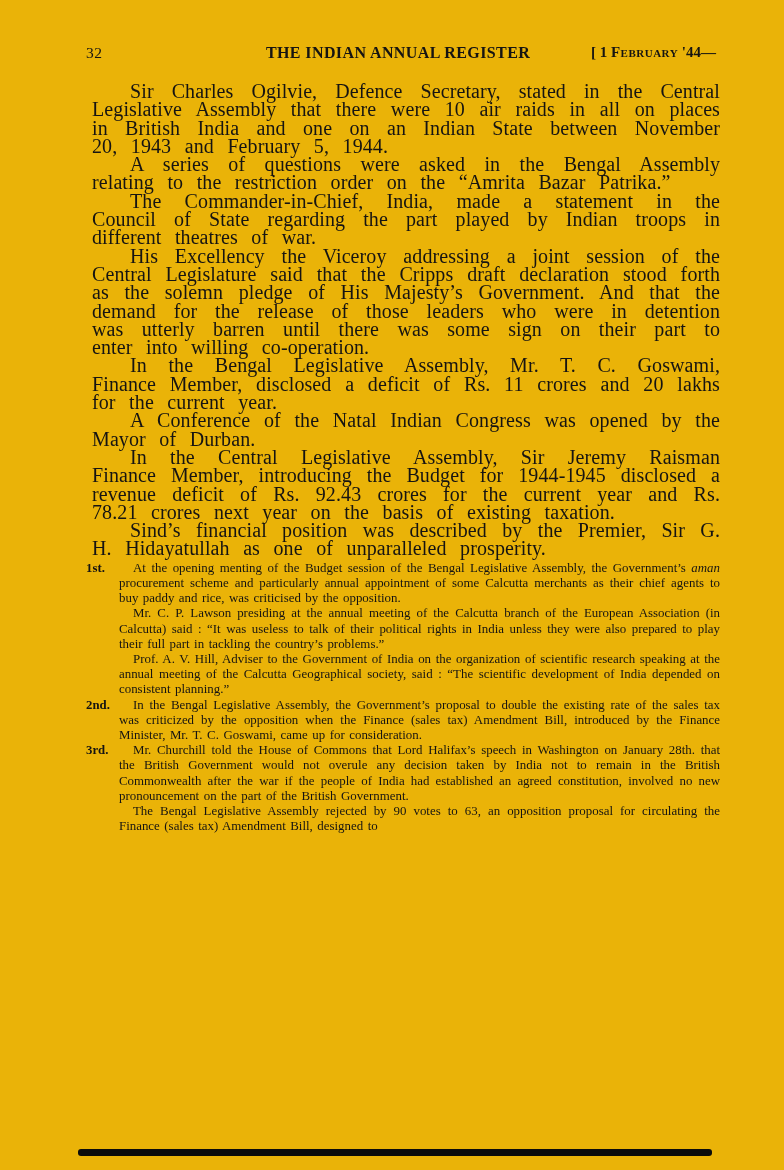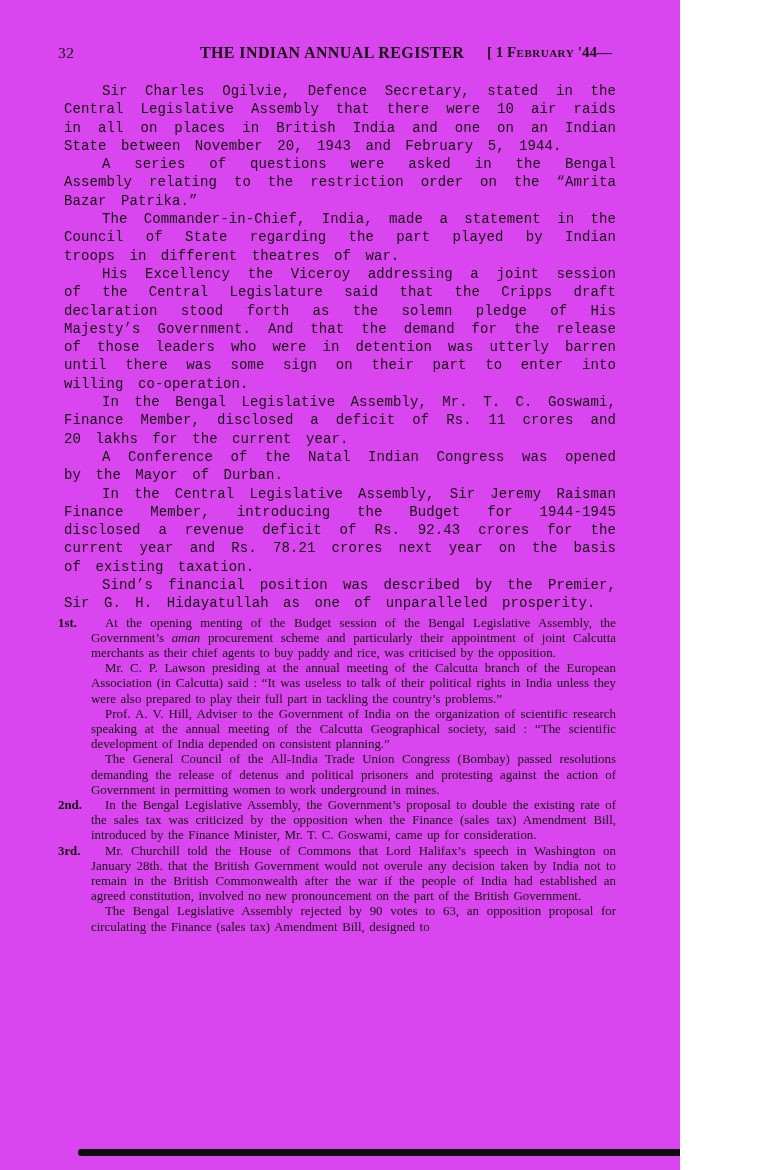--- a/index.html
+++ b/index.html
@@ -4,24 +4,24 @@
 <style>
   html, body { margin: 0; padding: 0; }
   body {
     width: 784px; height: 1170px;
     background: #ffffff;
     font-family: "Liberation Serif", "DejaVu Serif", serif;
     color: #161412;
   }
   .page {
     position: relative;
-    width: 680px; height: 1170px;
-    background: #d946ef;
+    width: 784px; height: 1170px;
+    background: #eab308;
     box-sizing: border-box;
-    padding: 44px 64px 0 64px;
+    padding: 44px 64px 0 92px;
     overflow: hidden;
   }
   
   .runhead {
     position: relative;
     height: 22px;
     margin-bottom: 16px;
     font-size: 15.5px;
   }
   .pagenum {
@@ -39,27 +39,26 @@
   .dateref {
     position: absolute; right: 4px; top: 0;
     white-space: nowrap;
     font-weight: 600;
     font-size: 15px;
   }
   .dateref .sc { font-variant: small-caps; letter-spacing: 0.5px; }
   
   .bodytext p {
     margin: 0;
-    font-size: 14px;
+    font-size: 20px;
     line-height: 18.3px;
     text-align: justify;
     text-indent: 38px;
     word-spacing: 0.42em;
     letter-spacing: 0.1px;
-    font-family: Liberation Mono, monospace;
   }
   
   .entries {
     margin-left: -6px;
     margin-top: 3px;
   }
   .entry {
     position: relative;
     padding-left: 33px;
   }
@@ -106,24 +105,23 @@
       <p>His Excellency the Viceroy addressing a joint session of the Central Legislature said that the Cripps draft declaration stood forth as the solemn pledge of His Majesty’s Government. And that the demand for the release of those leaders who were in detention was utterly barren until there was some sign on their part to enter into willing co-operation.</p>
       <p>In the Bengal Legislative Assembly, Mr. T. C. Goswami, Finance Member, disclosed a deficit of Rs. 11 crores and 20 lakhs for the current year.</p>
       <p>A Conference of the Natal Indian Congress was opened by the Mayor of Durban.</p>
       <p>In the Central Legislative Assembly, Sir Jeremy Raisman Finance Member, introducing the Budget for 1944-1945 disclosed a revenue deficit of Rs. 92.43 crores for the current year and Rs. 78.21 crores next year on the basis of existing taxation.</p>
       <p>Sind’s financial position was described by the Premier, Sir G. H. Hidayatullah as one of unparalleled prosperity.</p>
     </div>
 
   <div class="entries" id="entries">
       <div class="entry">
         <span class="entry-label">1st.</span>
-        <p><span>At the opening menting of the Budget session of the Bengal Legislative Assembly, the Government’s </span><em>aman</em><span> procurement scheme and particularly their appointment of joint Calcutta merchants as their chief agents to buy paddy and rice, was criticised by the opposition.</span></p>
+        <p><span>At the opening menting of the Budget session of the Bengal Legislative Assembly, the Government’s </span><em>aman</em><span> procurement scheme and particularly annual appointment of some Calcutta merchants as their chief agents to buy paddy and rice, was criticised by the opposition.</span></p>
         <p><span>Mr. C. P. Lawson presiding at the annual meeting of the Calcutta branch of the European Association (in Calcutta) said : “It was useless to talk of their political rights in India unless they were also prepared to play their full part in tackling the country’s problems.”</span></p>
         <p><span>Prof. A. V. Hill, Adviser to the Government of India on the organization of scientific research speaking at the annual meeting of the Calcutta Geographical society, said : “The scientific development of India depended on consistent planning.”</span></p>
-        <p><span>The General Council of the All-India Trade Union Congress (Bombay) passed resolutions demanding the release of detenus and political prisoners and protesting against the action of Government in permitting women to work underground in mines.</span></p>
       </div>
       <div class="entry">
         <span class="entry-label">2nd.</span>
         <p><span>In the Bengal Legislative Assembly, the Government’s proposal to double the existing rate of the sales tax was criticized by the opposition when the Finance (sales tax) Amendment Bill, introduced by the Finance Minister, Mr. T. C. Goswami, came up for consideration.</span></p>
       </div>
       <div class="entry">
         <span class="entry-label">3rd.</span>
         <p><span>Mr. Churchill told the House of Commons that Lord Halifax’s speech in Washington on January 28th. that the British Government would not overule any decision taken by India not to remain in the British Commonwealth after the war if the people of India had established an agreed constitution, involved no new pronouncement on the part of the British Government.</span></p>
         <p><span>The Bengal Legislative Assembly rejected by 90 votes to 63, an opposition proposal for circulating the Finance (sales tax) Amendment Bill, designed to</span></p>
       </div>

